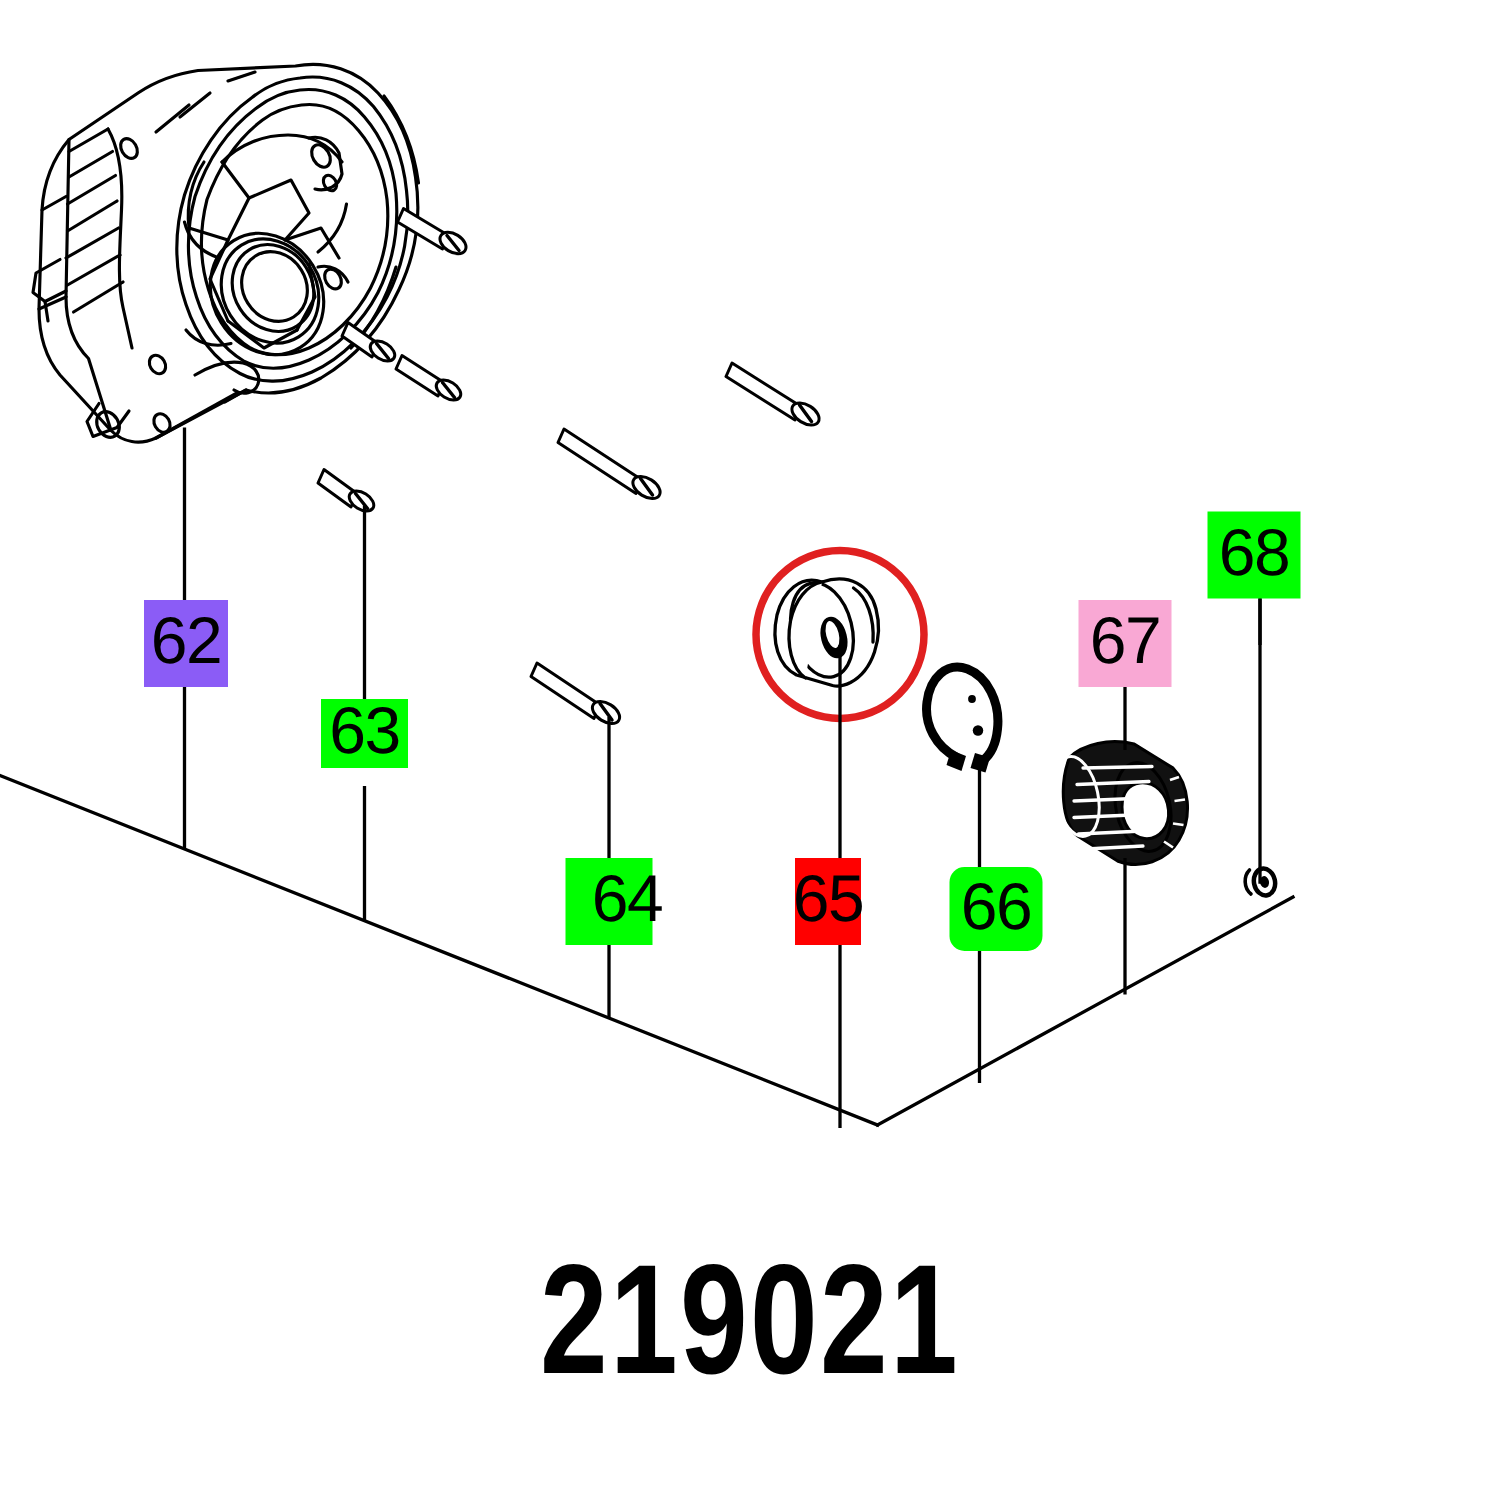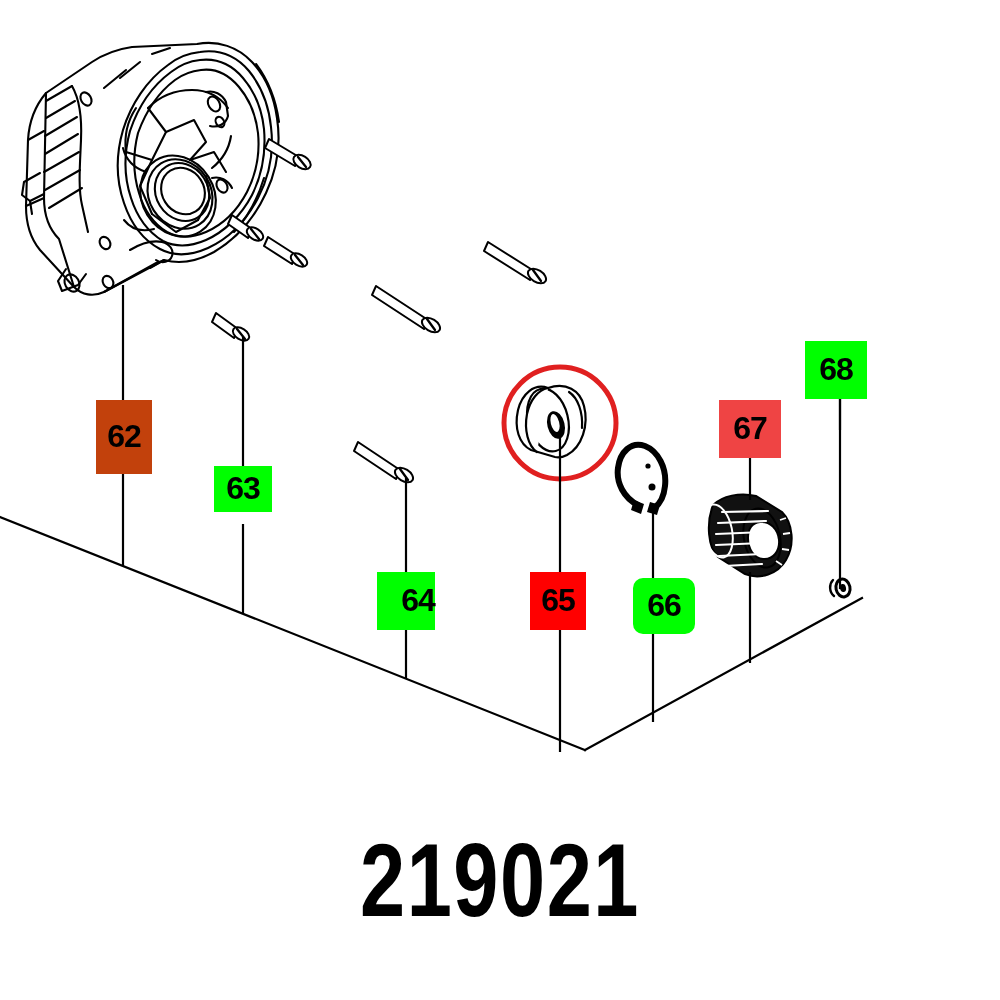--- a/index.html
+++ b/index.html
@@ -24,22 +24,22 @@
     top: 0;
     width: 1000px;
     height: 1000px;
   }
   .callout {
     position: absolute;
     display: flex;
     align-items: center;
     justify-content: center;
     font-family: "Liberation Sans", sans-serif;
-    font-size: 32px;
-    font-weight: 700;
+    font-size: 44px;
+    font-weight: 400;
     color: #000000;
     line-height: 1;
     letter-spacing: -1px;
     box-sizing: border-box;
     padding-bottom: 3px;
   }
   #part-number {
     position: absolute;
     left: 0;
     top: 828px;
@@ -319,29 +319,29 @@
       <path d="M 653,508 L 653,578"></path>
       <path d="M 653,634 L 653,722"></path>
 
       <path d="M 750,458 L 750,500"></path>
       <path d="M 750,572 L 750,663"></path>
 
       <path d="M 840,399 L 840,430"></path>
     </g>
   </svg>
 
-  <div class="callout" style="left: 96px; top: 400px; width: 56px; height: 74px; background: #c2410c; color: rgb(0, 0, 0);">62</div>
+  <div class="callout" style="left: 96px; top: 400px; width: 56px; height: 58px; background: #8b5cf6; color: rgb(0, 0, 0);">62</div>
 
   <div class="callout" style="left: 214px; top: 466px; width: 58px; height: 46px; background: rgb(0, 255, 0); color: rgb(0, 0, 0);">63</div>
 
   <div class="callout" style="left: 377px; top: 572px; width: 58px; height: 58px; background: rgb(0, 255, 0); color: rgb(0, 0, 0); padding-left: 24px;">64</div>
 
-  <div class="callout" style="left: 530px; top: 572px; width: 56px; height: 58px; background: rgb(255, 0, 0); color: rgb(0, 0, 0);">65</div>
+  <div class="callout" style="left: 530px; top: 572px; width: 44px; height: 58px; background: rgb(255, 0, 0); color: rgb(0, 0, 0);">65</div>
 
   <div class="callout" style="left: 633px; top: 578px; width: 62px; height: 56px; background: rgb(0, 255, 0); color: rgb(0, 0, 0); border-radius: 10px;">66</div>
 
-  <div class="callout" style="left: 719px; top: 400px; width: 62px; height: 58px; background: #ef4444; color: rgb(0, 0, 0); text-align: center;">67</div>
+  <div class="callout" style="left: 719px; top: 400px; width: 62px; height: 58px; background: #f9a8d4; color: rgb(0, 0, 0); text-align: center;">67</div>
 
   <div class="callout" style="left: 805px; top: 341px; width: 62px; height: 58px; background: rgb(0, 255, 0); color: rgb(0, 0, 0);">68</div>
 
   <div id="part-number">219021</div>
 
 </div>
 
 </body></html>

